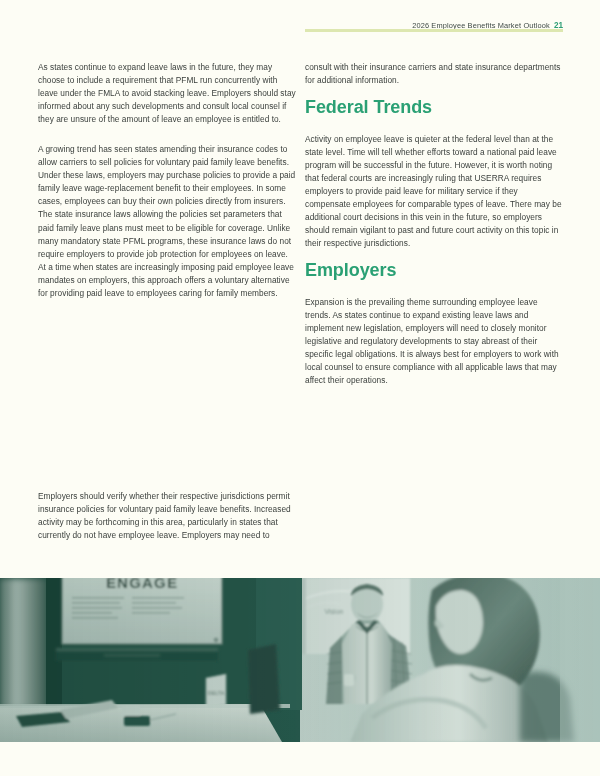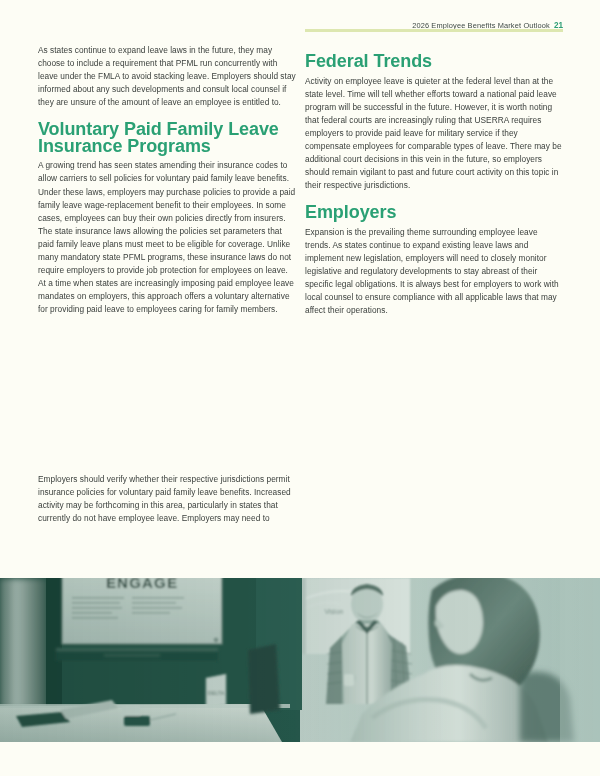--- a/index.html
+++ b/index.html
@@ -56,21 +56,21 @@
   
   .col {
     position: absolute;
     width: 258px;
     top: 44px;
   }
   .col-left  { left: 38px; }
   .col-right { left: 305px; }
 
   p.body-text {
-    margin: 0 0 12px 0;
+    margin: 17px 0 12px 0;
     font-size: 8.3px;
     line-height: 13.05px;
     color: #3a3f3c;
     text-align: left;
     letter-spacing: 0.004em;
   }
 
   h2.section-head {
     margin: 9px 0 5px 0;
     font-size: 18px;
@@ -117,29 +117,29 @@
 
 <div class="page">
 
   <div class="running-head">
     <span class="rh-title">2026 Employee Benefits Market Outlook</span><span class="rh-page">21</span>
   </div>
   <div class="head-rule"></div>
 
   <div class="col col-left">
     <p class="body-text">As states continue to expand leave laws in the future, they may choose to include a requirement that PFML run concurrently with leave under the FMLA to avoid stacking leave. Employers should stay informed about any such developments and consult local counsel if they are unsure of the amount of leave an employee is entitled to.</p>
-    <h2 class="section-head">Voluntary Paid Family Leave Insurance Programs</h2>
     <p class="body-text">A growing trend has seen states amending their insurance codes to allow carriers to sell policies for voluntary paid family leave benefits. Under these laws, employers may purchase policies to provide a paid family leave wage-replacement benefit to their employees. In some cases, employees can buy their own policies directly from insurers. The state insurance laws allowing the policies set parameters that paid family leave plans must meet to be eligible for coverage. Unlike many mandatory state PFML programs, these insurance laws do not require employers to provide job protection for employees on leave. At a time when states are increasingly imposing paid employee leave mandates on employers, this approach offers a voluntary alternative for providing paid leave to employees caring for family members.</p>
   </div>
 
   <div class="col-left-lower">
     <p class="body-text">Employers should verify whether their respective jurisdictions permit insurance policies for voluntary paid family leave benefits. Increased activity may be forthcoming in this area, particularly in states that currently do not have employee leave. Employers may need to</p>
   </div>
 
   <div class="col col-right">
+    <p class="body-text">consult with their insurance carriers and state insurance departments for additional information.</p>
 
     <h2 class="section-head">Federal Trends</h2>
     <p class="body-text">Activity on employee leave is quieter at the federal level than at the state level. Time will tell whether efforts toward a national paid leave program will be successful in the future. However, it is worth noting that federal courts are increasingly ruling that USERRA requires employers to provide paid leave for military service if they compensate employees for comparable types of leave. There may be additional court decisions in this vein in the future, so employers should remain vigilant to past and future court activity on this topic in their respective jurisdictions.</p>
 
     <h2 class="section-head">Employers</h2>
     <p class="body-text">Expansion is the prevailing theme surrounding employee leave trends. As states continue to expand existing leave laws and implement new legislation, employers will need to closely monitor legislative and regulatory developments to stay abreast of their specific legal obligations. It is always best for employers to work with local counsel to ensure compliance with all applicable laws that may affect their operations.</p>
   </div>
 
   <div class="photo">
     <svg width="600" height="164" viewBox="0 0 600 164" preserveAspectRatio="none">

